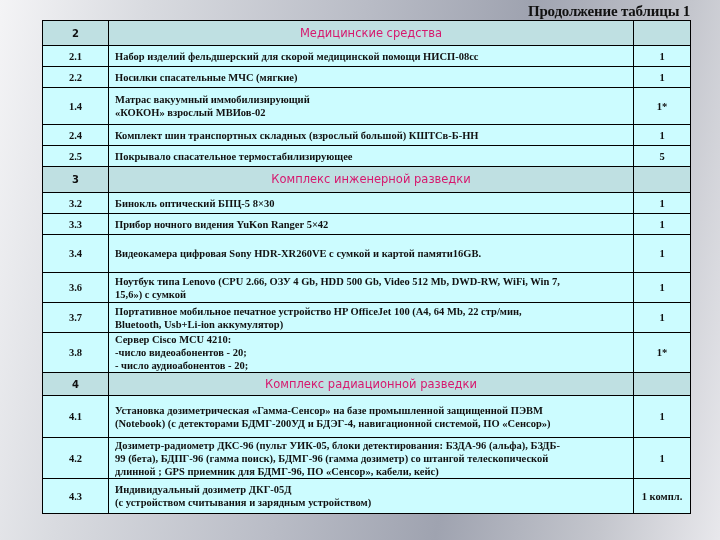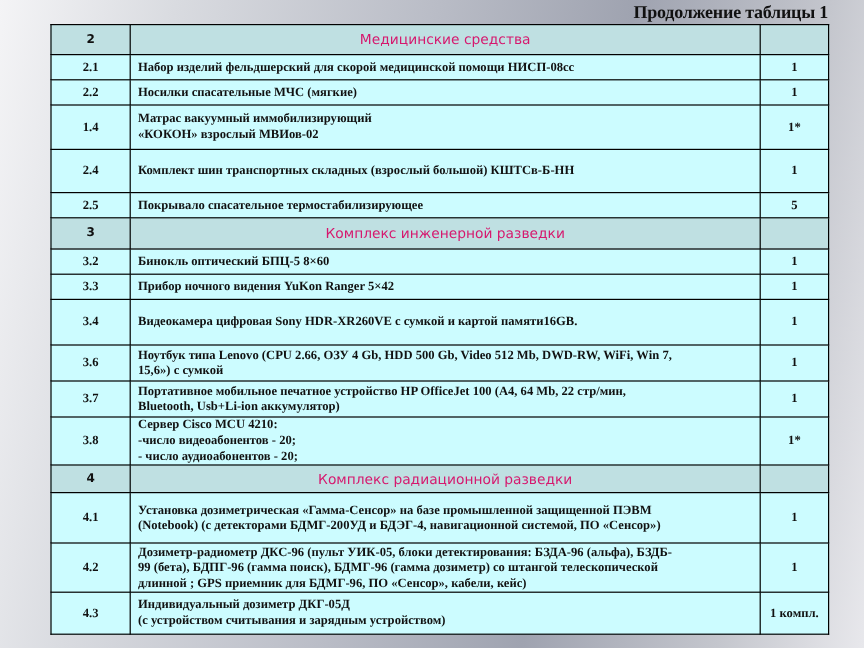--- a/index.html
+++ b/index.html
@@ -69,21 +69,21 @@
       <td class="qty">1</td>
     </tr>
     <tr style="height:37px">
       <td class="num">1.4</td>
       <td>
         <span class="line">Матрас вакуумный иммобилизирующий</span>
         <span class="line">«КОКОН» взрослый МВИов-02</span>
       </td>
       <td class="qty">1*</td>
     </tr>
-    <tr style="height:36px">
+    <tr style="height:21px">
       <td class="num">2.4</td>
       <td>
           <span class="line">Комплект шин транспортных складных (взрослый большой) КШТСв-Б-НН</span>
         </td>
       <td class="qty">1</td>
     </tr>
     <tr style="height:21px">
       <td class="num">2.5</td>
       <td>
           <span class="line">Покрывало спасательное термостабилизирующее</span>
@@ -92,21 +92,21 @@
     </tr>
 
     <tr class="section" style="height:26px">
       <td class="num">3</td>
       <td class="title">Комплекс инженерной разведки</td>
       <td></td>
     </tr>
     <tr style="height:21px">
       <td class="num">3.2</td>
       <td>
-          <span class="line">Бинокль оптический БПЦ-5 8×60</span>
+          <span class="line">Бинокль оптический БПЦ-5 8×30</span>
         </td>
       <td class="qty">1</td>
     </tr>
     <tr style="height:21px">
       <td class="num">3.3</td>
       <td>
           <span class="line">Прибор ночного видения YuKon Ranger 5×42</span>
         </td>
       <td class="qty">1</td>
     </tr>

